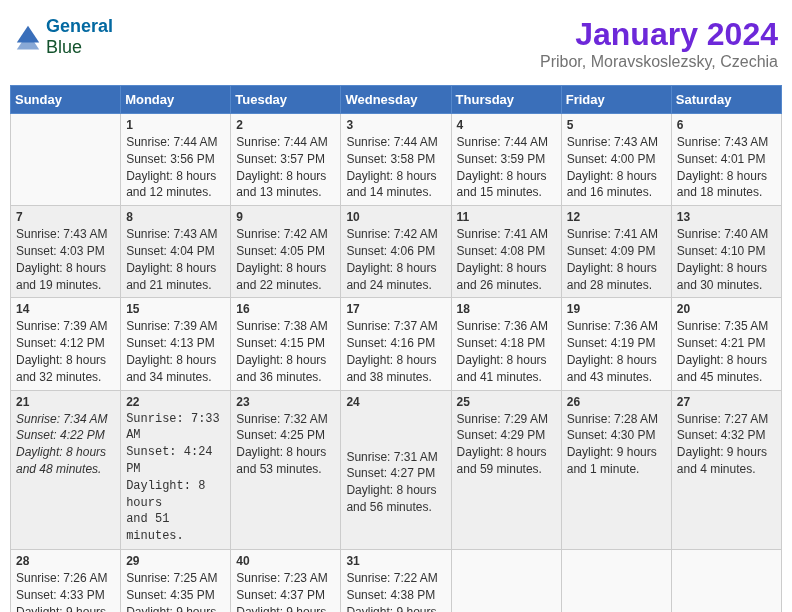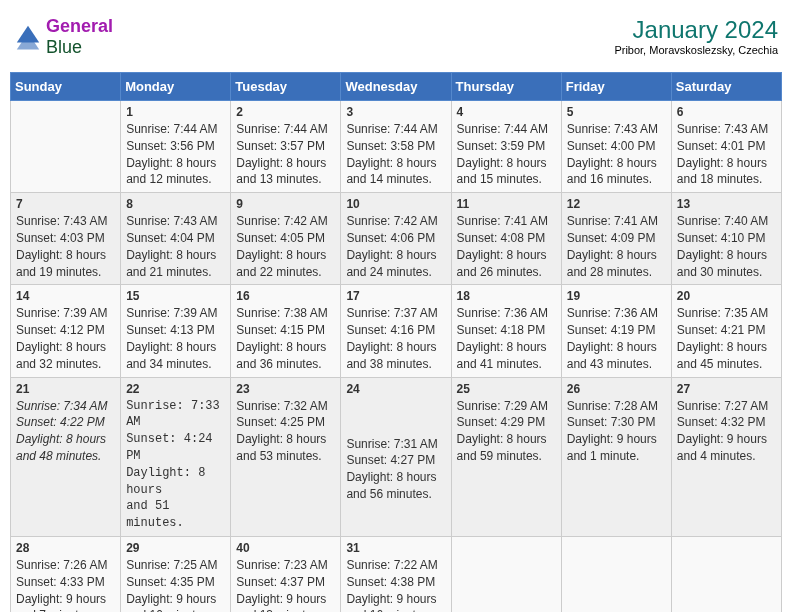--- a/index.html
+++ b/index.html
@@ -18,42 +18,42 @@
       padding: 6px 4px;
     }
     .logo {
       display: flex;
       align-items: center;
       gap: 4px;
     }
     .logo-text-general {
       font-size: 18px;
       font-weight: bold;
-      color: #a21caf;
+      color: #0369a1;
     }
     .logo-text-blue {
       font-size: 18px;
       font-weight: normal;
       color: #14532d;
     }
     .logo-icon {
       width: 28px;
       height: 28px;
     }
     .title-area {
       text-align: right;
     }
     .month-title {
-      font-size: 24px;
-      font-weight: normal;
-      color: #0f766e;
+      font-size: 32px;
+      font-weight: bold;
+      color: #6d28d9;
     }
     .subtitle {
-      font-size: 11px;
-      color: #000000;
+      font-size: 16px;
+      color: #737373;
     }
     .calendar-table {
       width: 100%;
       border-collapse: collapse;
       table-layout: fixed;
     }
     .calendar-table thead tr th {
       background-color: #3a6fba;
       color: #fff;
       font-size: 13px;
@@ -301,21 +301,21 @@
         <td>
           <span class="day-number">25</span>
           <div class="cell-content" style="white-space: pre-line;">Sunrise: 7:29 AM
 Sunset: 4:29 PM
 Daylight: 8 hours
 and 59 minutes.</div>
         </td>
         <td>
           <span class="day-number">26</span>
           <div class="cell-content" style="white-space: pre-line;">Sunrise: 7:28 AM
-Sunset: 7:30 PM
+Sunset: 4:30 PM
 Daylight: 9 hours
 and 1 minute.</div>
         </td>
         <td>
           <span class="day-number">27</span>
           <div class="cell-content" style="white-space: pre-line;">Sunrise: 7:27 AM
 Sunset: 4:32 PM
 Daylight: 9 hours
 and 4 minutes.</div>
         </td>

